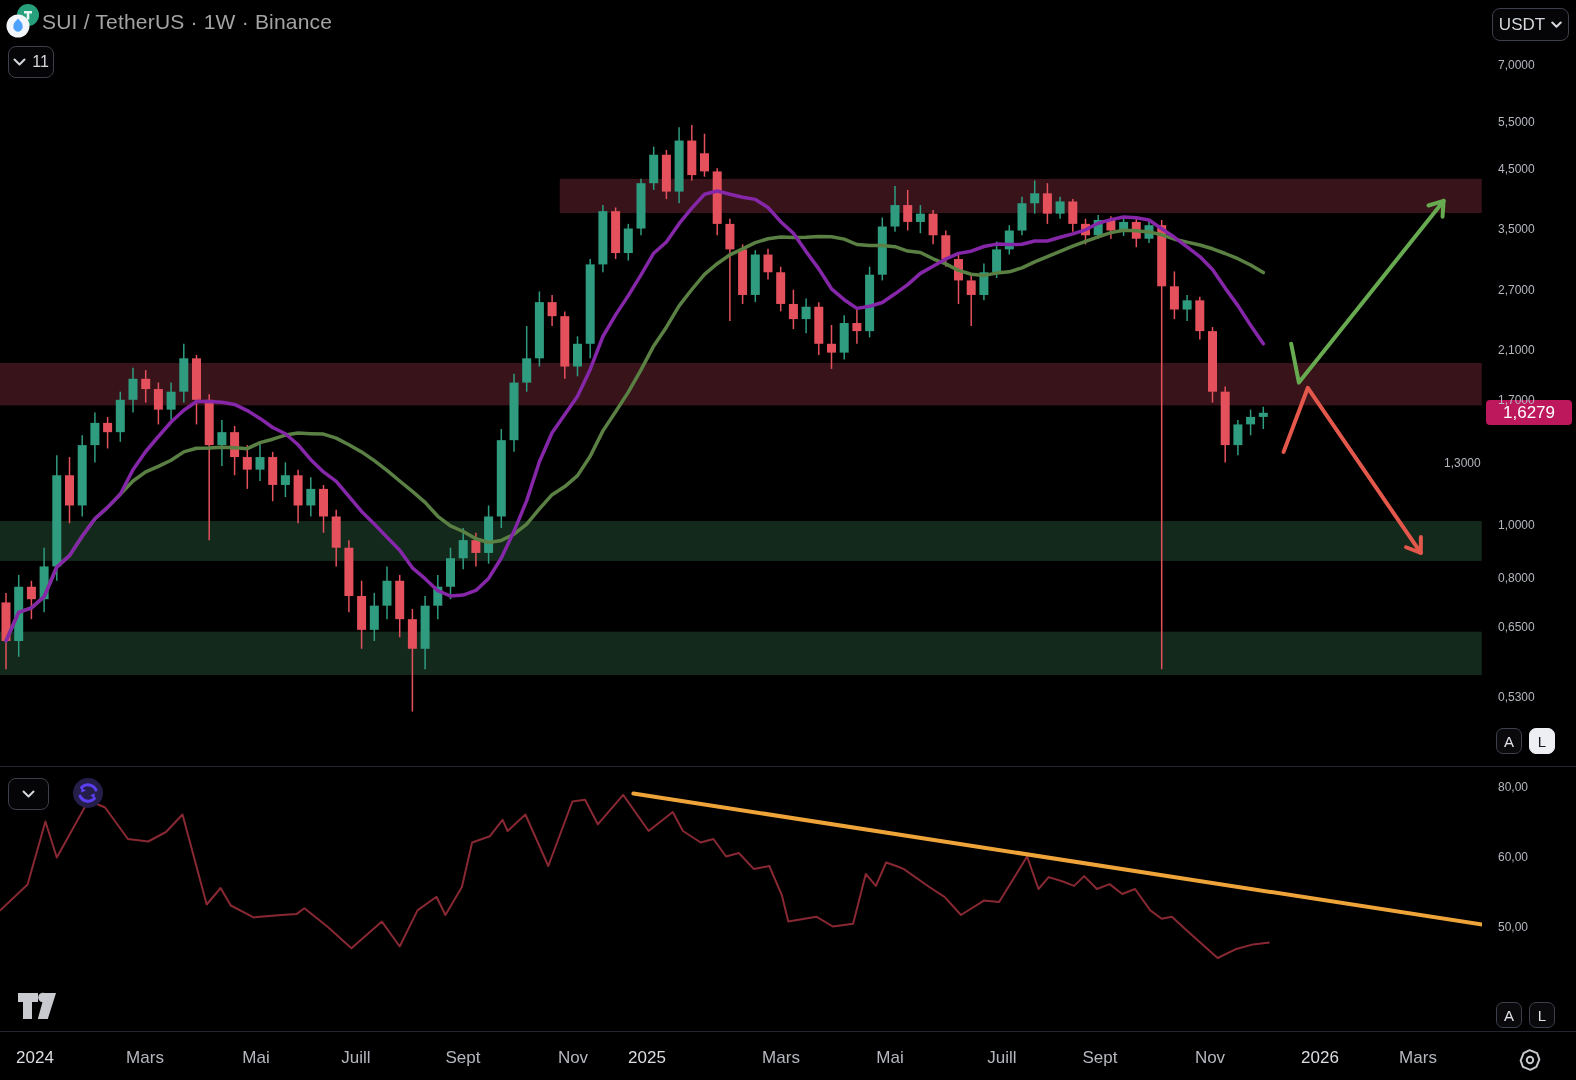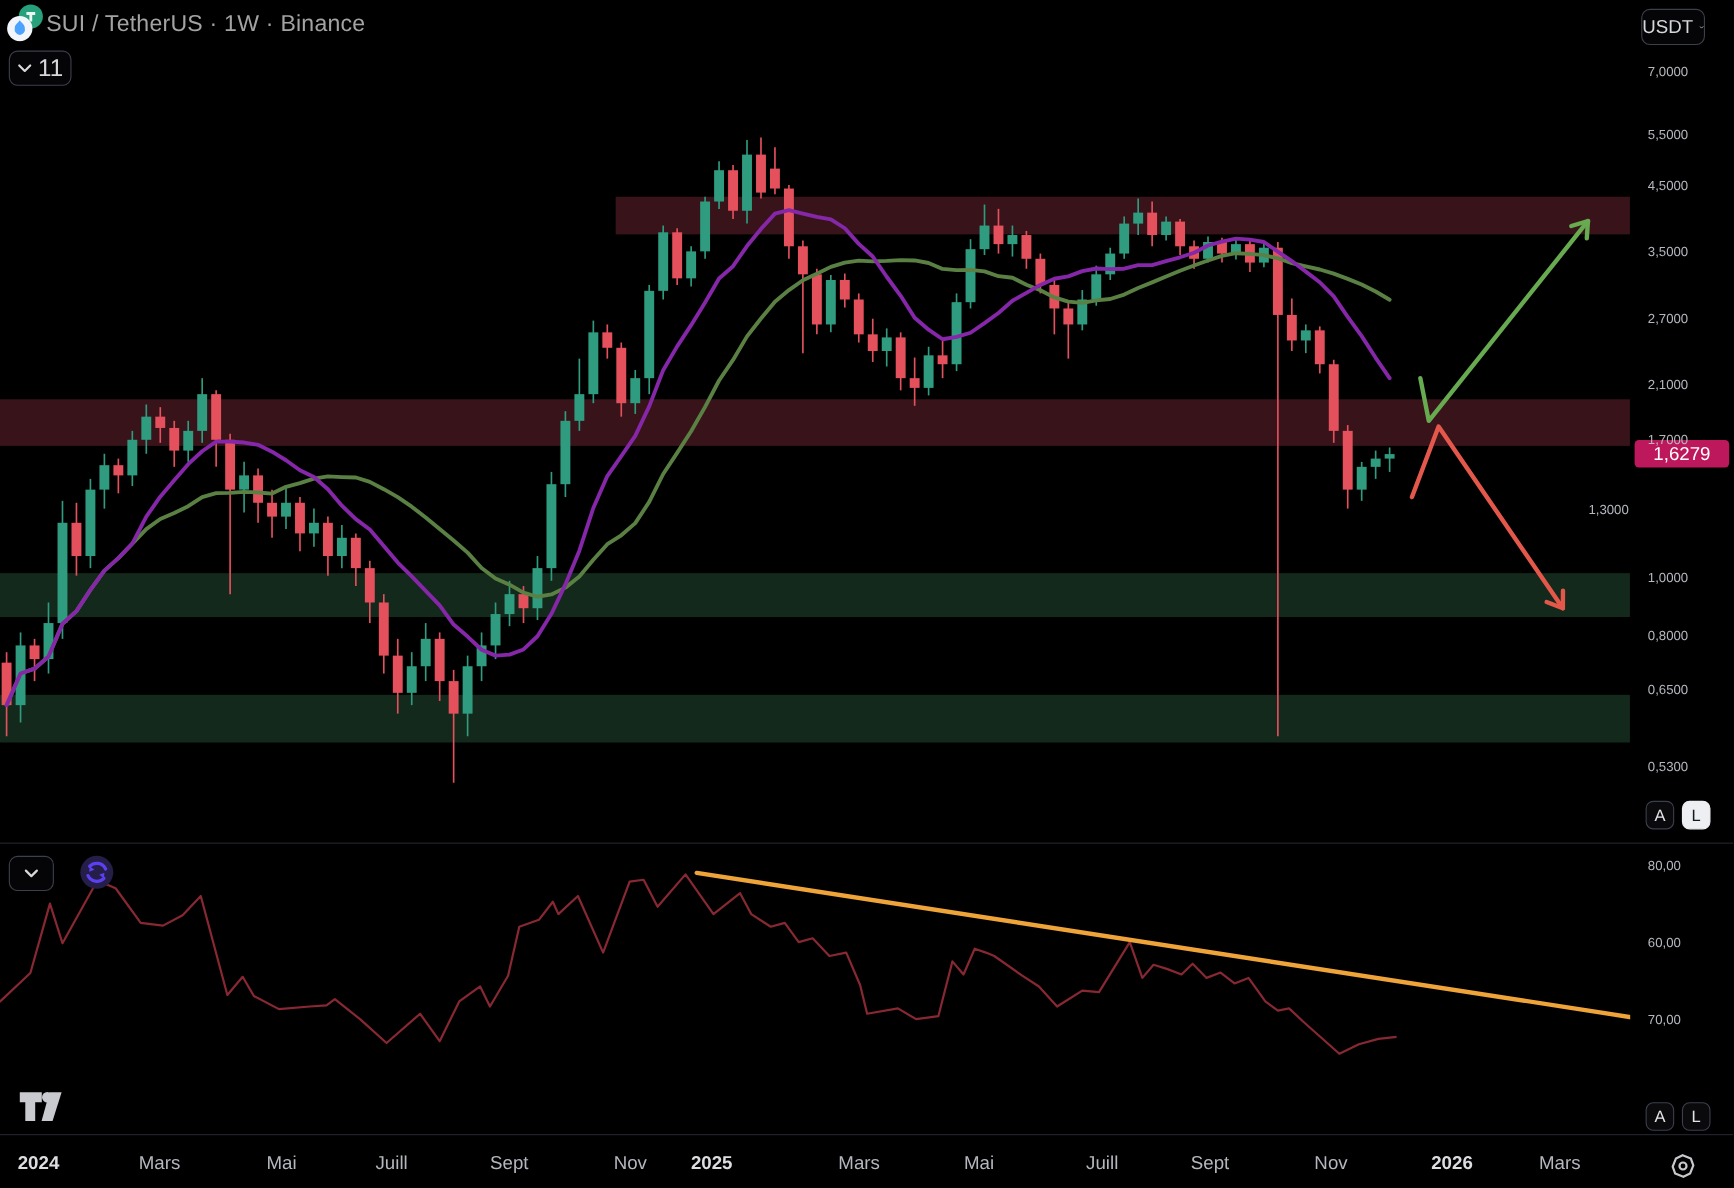--- a/index.html
+++ b/index.html
@@ -6,30 +6,30 @@
   #app{position:relative;width:1576px;height:1080px;background:#000;overflow:hidden;
        font-family:"Liberation Sans", sans-serif;-webkit-font-smoothing:antialiased;}
   #chart-svg{position:absolute;left:0;top:0;}
   .sep{position:absolute;left:0;width:1576px;height:1px;background:#23262e;}
   .hdr{position:absolute;left:42px;top:10px;display:flex;align-items:center;gap:8px;}
   .hdr-title{color:#a3a3a3;font-size:21px;letter-spacing:.2px;}
   .pair-icons{position:absolute;left:4px;top:2px;width:36px;height:36px;}
   .pill{position:absolute;display:flex;align-items:center;justify-content:center;gap:6px;
         border:1px solid #3c404b;border-radius:8px;color:#d5d7db;background:rgba(10,10,12,.55);
         box-sizing:border-box;cursor:pointer;}
-  .btn-indic{left:8px;top:46px;width:57px;height:32px;font-size:22px;}
-  .btn-usdt{left:1492px;top:8px;width:58px;height:33px;font-size:17px;}
+  .btn-indic{left:8px;top:46px;width:46px;height:32px;font-size:16px;}
+  .btn-usdt{left:1492px;top:8px;width:77px;height:33px;font-size:17px;}
   .btn-rsi{left:8px;top:778px;width:41px;height:32px;}
   .sq{position:absolute;width:26px;height:26px;border-radius:7px;display:flex;align-items:center;
       justify-content:center;font-size:15px;box-sizing:border-box;cursor:pointer;}
   .sq-dark{border:1px solid #3c404b;background:#0a0a0c;color:#e2e3e7;}
   .sq-light{background:#edeff3;color:#16181f;border:1px solid #edeff3;}
   .axis-label{position:absolute;left:1498px;color:#b4b7be;font-size:12px;white-space:nowrap;}
   .time-label{position:absolute;top:1048px;color:#b4b7be;font-size:17px;transform:translateX(-50%);white-space:nowrap;}
-  .time-label.year{color:#dcdde1;font-weight:bold;}
+  .time-label.year{color:#dcdde1;font-weight:normal;}
   #price-badge{position:absolute;left:1486px;width:86px;height:25px;border-radius:4px;
         color:#fff;font-size:17px;display:flex;align-items:center;justify-content:center;}
   .refresh{position:absolute;left:72px;top:777px;width:32px;height:32px;}
   .tvlogo{position:absolute;left:15px;top:988px;width:46px;height:36px;cursor:pointer;}
   .gear{position:absolute;left:1516px;top:1046px;width:28px;height:28px;cursor:pointer;}
   .axis-zone{position:absolute;background:transparent;}
 </style>
 </head>
 <body>
 
@@ -348,21 +348,21 @@
     <div class="axis-label" style="left: 1498px; top: 283.208px;">2,7000</div>
     <div class="axis-label" style="left: 1498px; top: 342.619px;">2,1000</div>
     <div class="axis-label" style="left: 1498px; top: 392.573px;">1,7000</div>
     <div class="axis-label" style="left: 1444px; top: 455.99px;">1,3000</div>
     <div class="axis-label" style="left: 1498px; top: 518.013px;">1,0000</div>
     <div class="axis-label" style="left: 1498px; top: 570.764px;">0,8000</div>
     <div class="axis-label" style="left: 1498px; top: 619.85px;">0,6500</div>
     <div class="axis-label" style="left: 1498px; top: 690px;">0,5300</div>
     <div class="axis-label" style="left: 1498px; top: 780px;">80,00</div>
     <div class="axis-label" style="left: 1498px; top: 850px;">60,00</div>
-    <div class="axis-label" style="left: 1498px; top: 920px;">70,00</div>
+    <div class="axis-label" style="left: 1498px; top: 920px;">50,00</div>
     <div class="time-label year" style="left: 35px;">2024</div>
     <div class="time-label" style="left: 145px;">Mars</div>
     <div class="time-label" style="left: 256px;">Mai</div>
     <div class="time-label" style="left: 356px;">Juill</div>
     <div class="time-label" style="left: 463px;">Sept</div>
     <div class="time-label" style="left: 573px;">Nov</div>
     <div class="time-label year" style="left: 647px;">2025</div>
     <div class="time-label" style="left: 781px;">Mars</div>
     <div class="time-label" style="left: 890px;">Mai</div>
     <div class="time-label" style="left: 1002px;">Juill</div>

